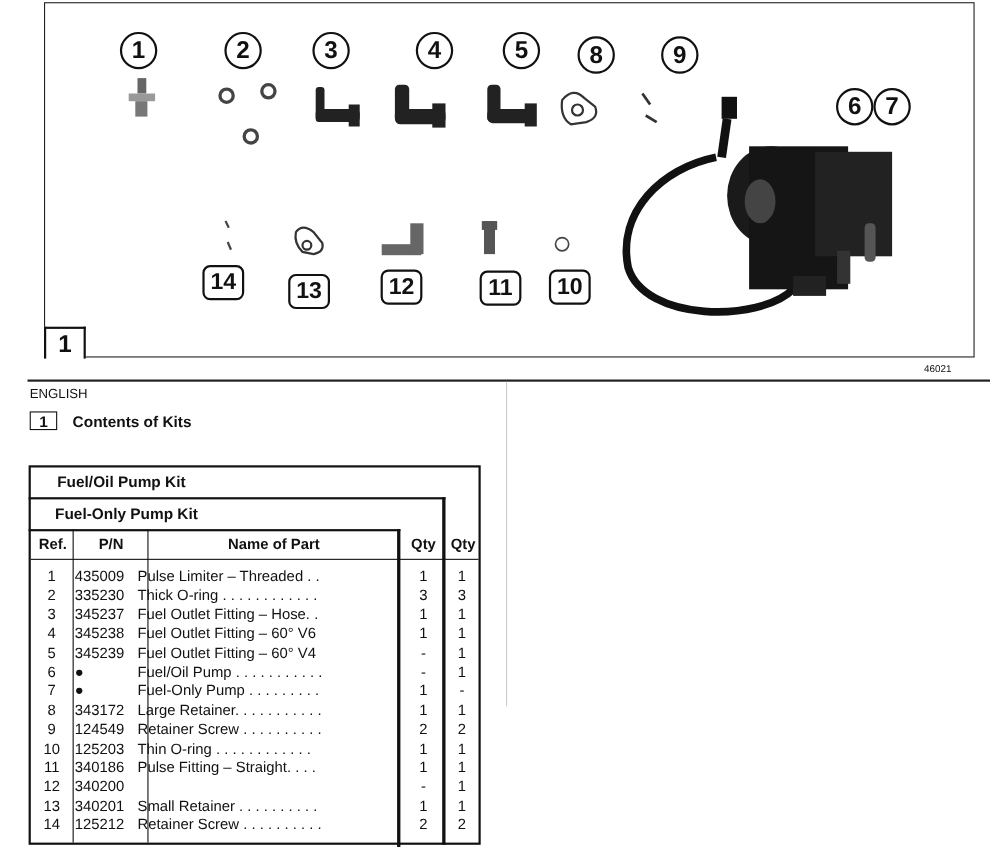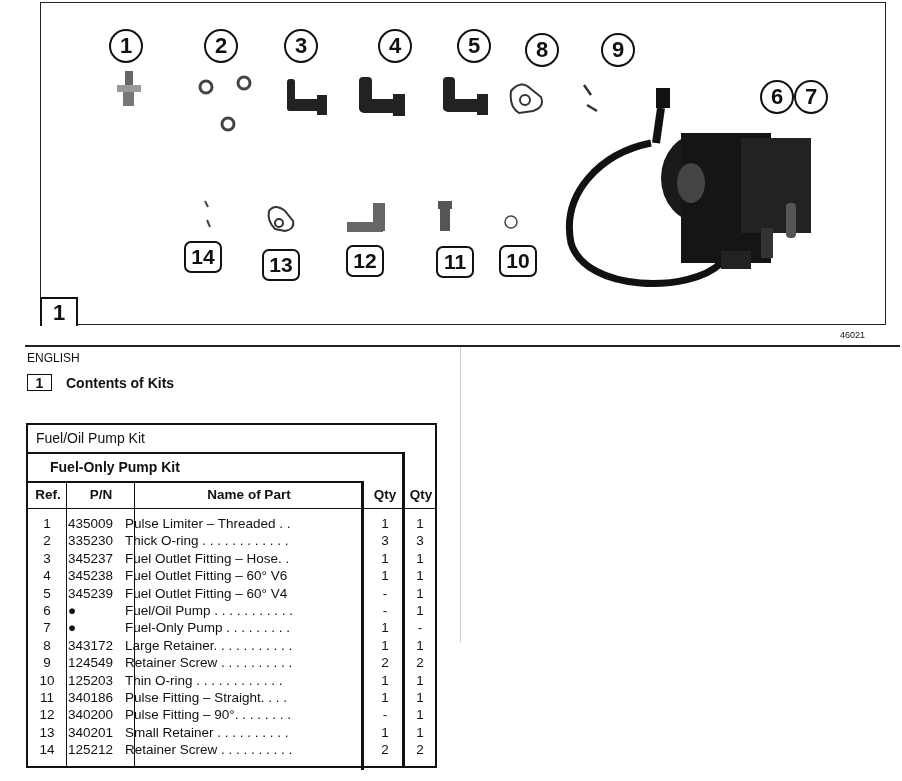--- a/index.html
+++ b/index.html
@@ -10,21 +10,21 @@
   .figbox { position:absolute; left:40px; top:297px; width:38px; height:29px; border:2px solid #111; border-bottom:none; box-sizing:border-box; font-weight:bold; font-size:22px; display:flex; align-items:center; justify-content:center; background:#fff; }
   .figno { position:absolute; left:840px; top:330px; font-size:9px; font-weight:normal; }
   .rule { position:absolute; left:25px; top:345px; width:875px; height:2px; background:#222; }
   .vdiv { position:absolute; left:460px; top:347px; width:1px; height:295px; background:#ccc; }
   .lang { position:absolute; left:27px; top:351px; font-size:12px; }
   .sec { position:absolute; left:27px; top:374px; display:flex; align-items:center; }
   .secbox { width:25px; height:17px; border:1.5px solid #111; box-sizing:border-box; font-size:14px; font-weight:bold; display:flex; align-items:center; justify-content:center; }
   .sectitle { margin-left:14px; font-size:14px; font-weight:bold; }
   
   .tbl { position:absolute; left:26px; top:423px; width:411px; height:345px; border:2px solid #111; box-sizing:border-box; }
-  .kit1 { position:absolute; left:0; top:0; height:27px; line-height:27px; padding-left:8px; font-weight:normal; font-size:14px; }
+  .kit1 { position:absolute; left:0; top:0; height:27px; line-height:27px; padding-left:24px; font-weight:bold; font-size:14px; }
   .kit2box { position:absolute; left:-2px; top:27px; width:379px; height:316px; border-top:2px solid #111; border-right:3px solid #111; box-sizing:border-box; }
   .kit2 { position:absolute; left:0; top:0; height:27px; line-height:27px; padding-left:24px; font-weight:bold; font-size:14px; }
   .kit3box { position:absolute; left:0; top:27px; width:338px; height:289px; border-top:2px solid #111; border-right:3px solid #111; box-sizing:border-box; }
   .hdr { position:absolute; top:56px; height:27px; line-height:27px; font-weight:bold; font-size:13.5px; text-align:center; }
   .hline { position:absolute; left:0; top:83px; width:100%; height:1px; background:#111; }
   .col { position:absolute; top:56px; bottom:0; width:1px; background:#111; }
   .rows { position:absolute; left:0; top:90px; width:100%; }
   .row { position:absolute; left:0; height:17.4px; width:100%; font-size:13.5px; line-height:17px; }
   .row span { position:absolute; top:0; white-space:nowrap; }
   .c-ref { left:0; width:38px; text-align:center; }
@@ -235,21 +235,20 @@
       <div class="row" style="top: 174px;">
         <span class="c-ref">11</span>
         <span class="c-pn">340186</span>
         <span class="c-name">Pulse Fitting – Straight. . . .</span>
         <span class="c-q1">1</span>
         <span class="c-q2">1</span>
       </div>
       <div class="row" style="top: 191.4px;">
         <span class="c-ref">12</span>
         <span class="c-pn">340200</span>
-        <span class="c-name">Pulse Fitting – 90°. . . . . . . .</span>
         <span class="c-q1">-</span>
         <span class="c-q2">1</span>
       </div>
       <div class="row" style="top: 208.8px;">
         <span class="c-ref">13</span>
         <span class="c-pn">340201</span>
         <span class="c-name">Small Retainer . . . . . . . . . .</span>
         <span class="c-q1">1</span>
         <span class="c-q2">1</span>
       </div>

